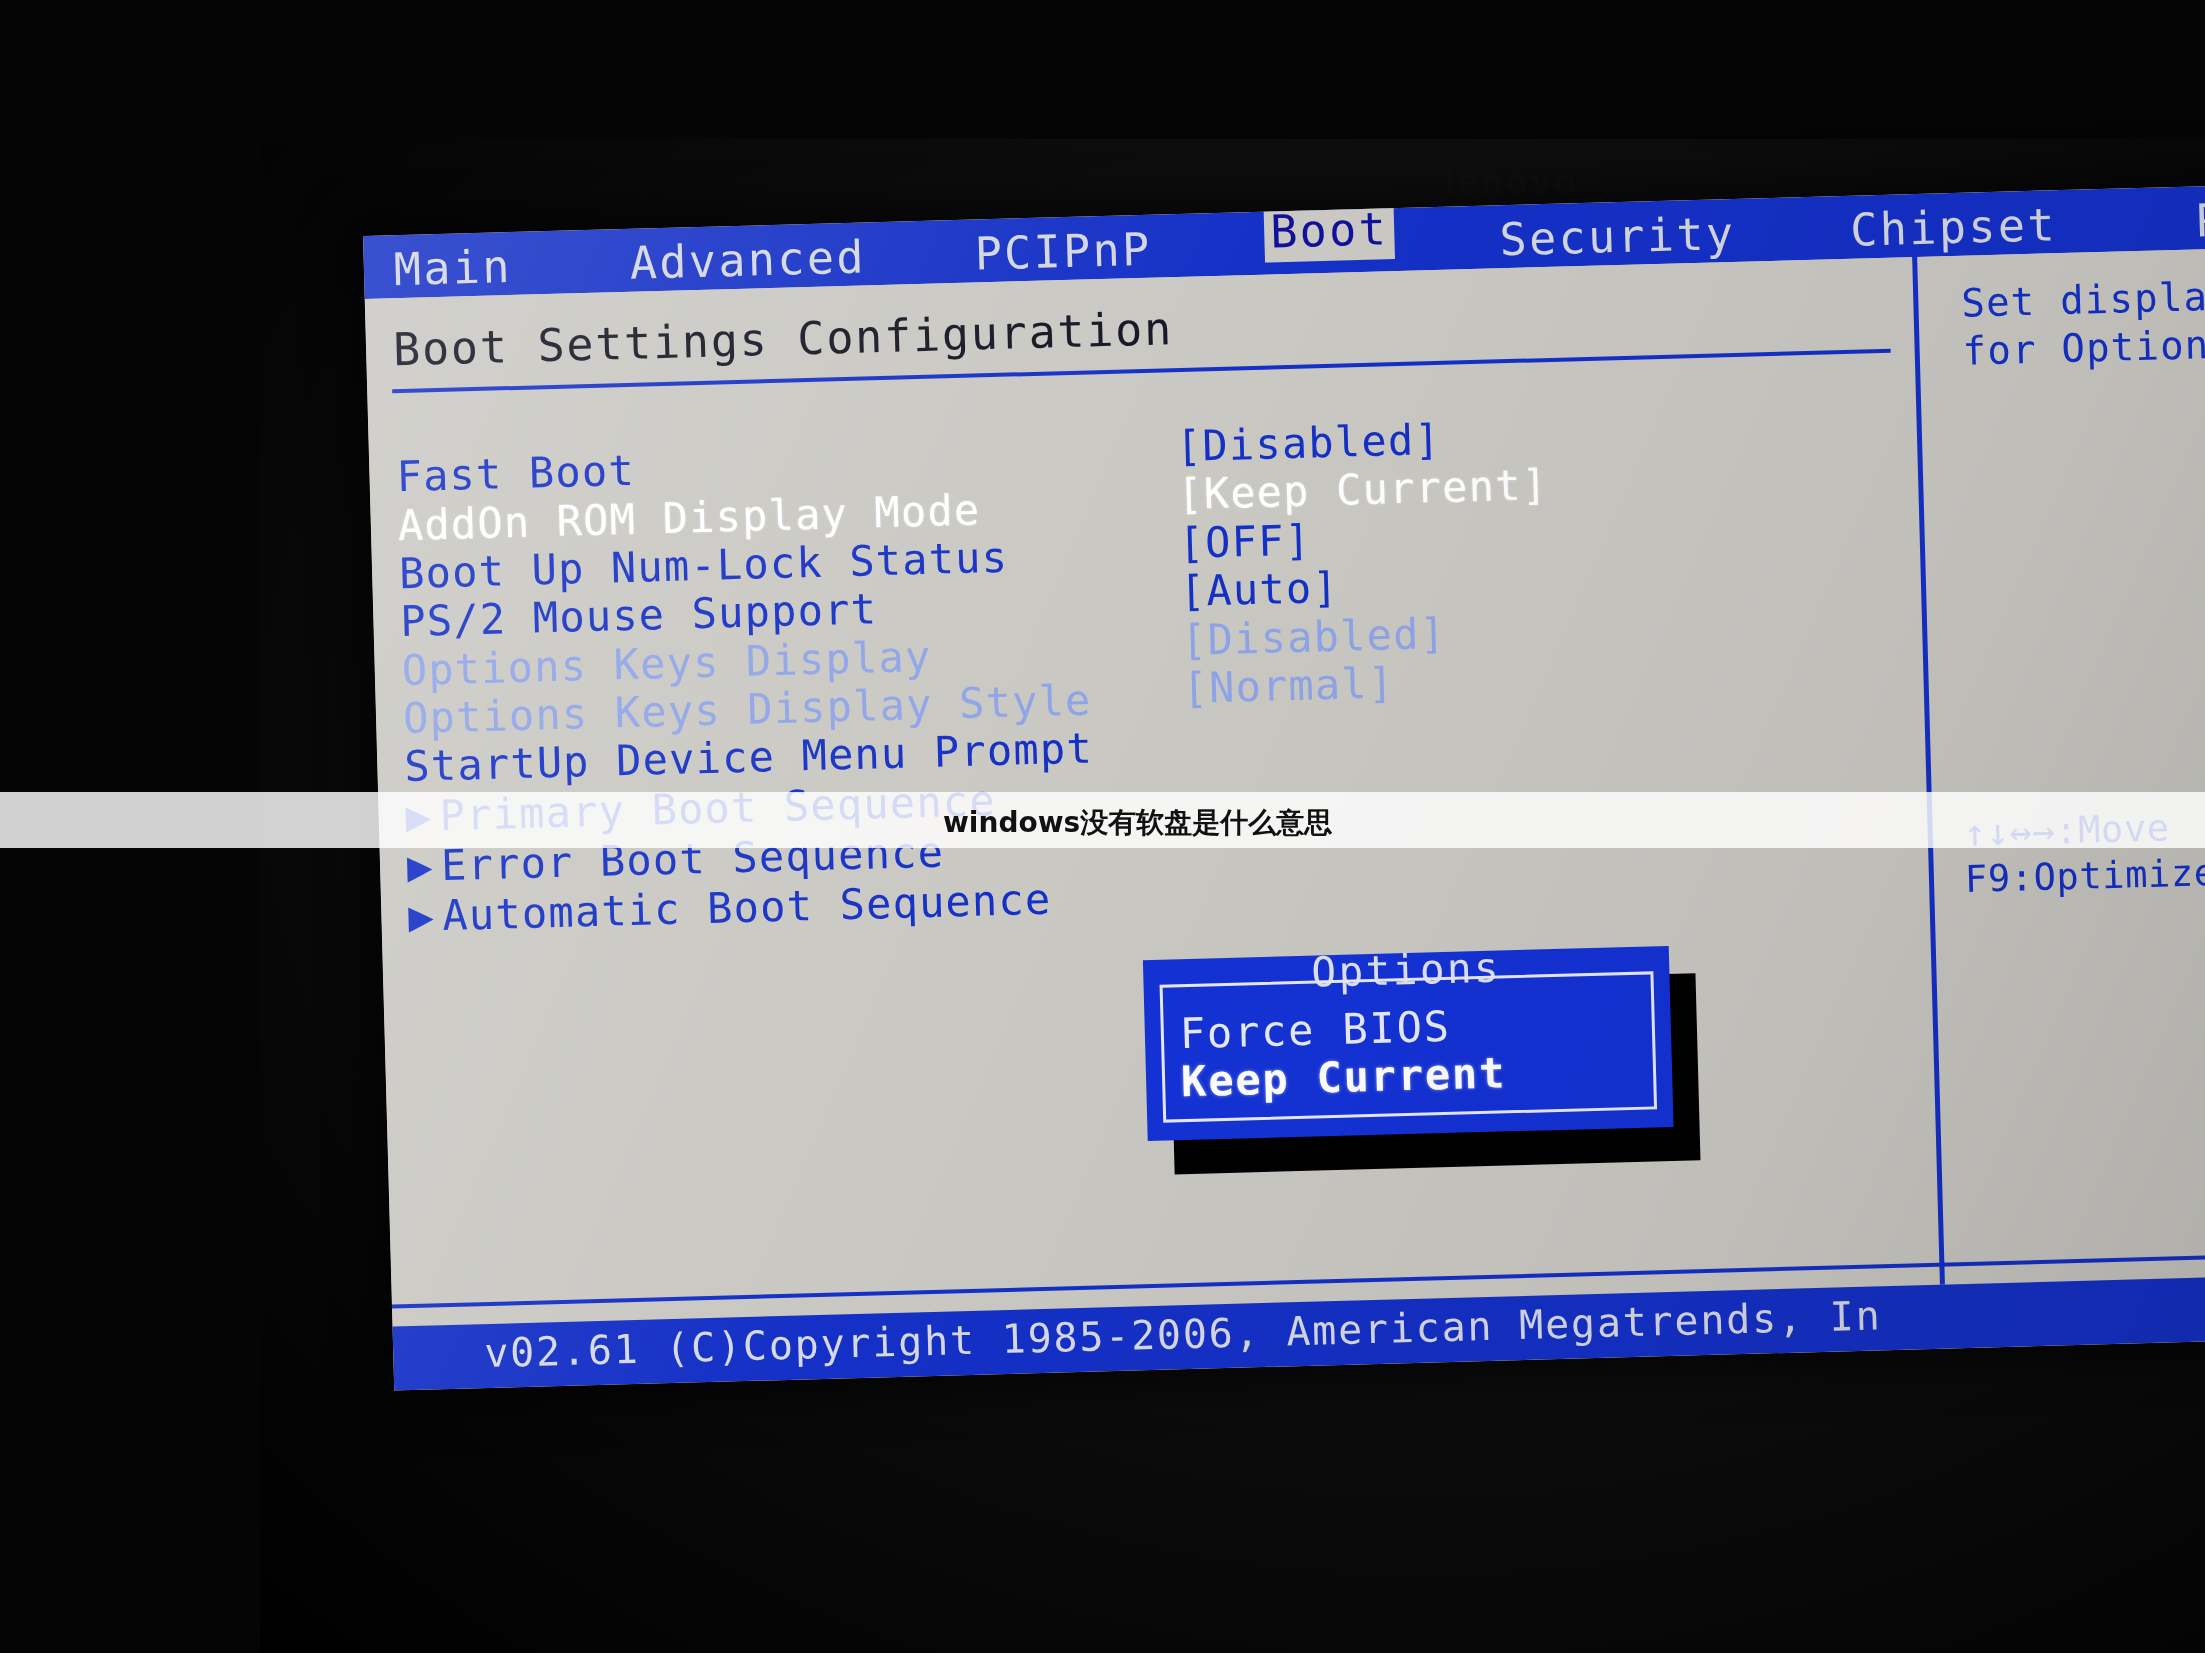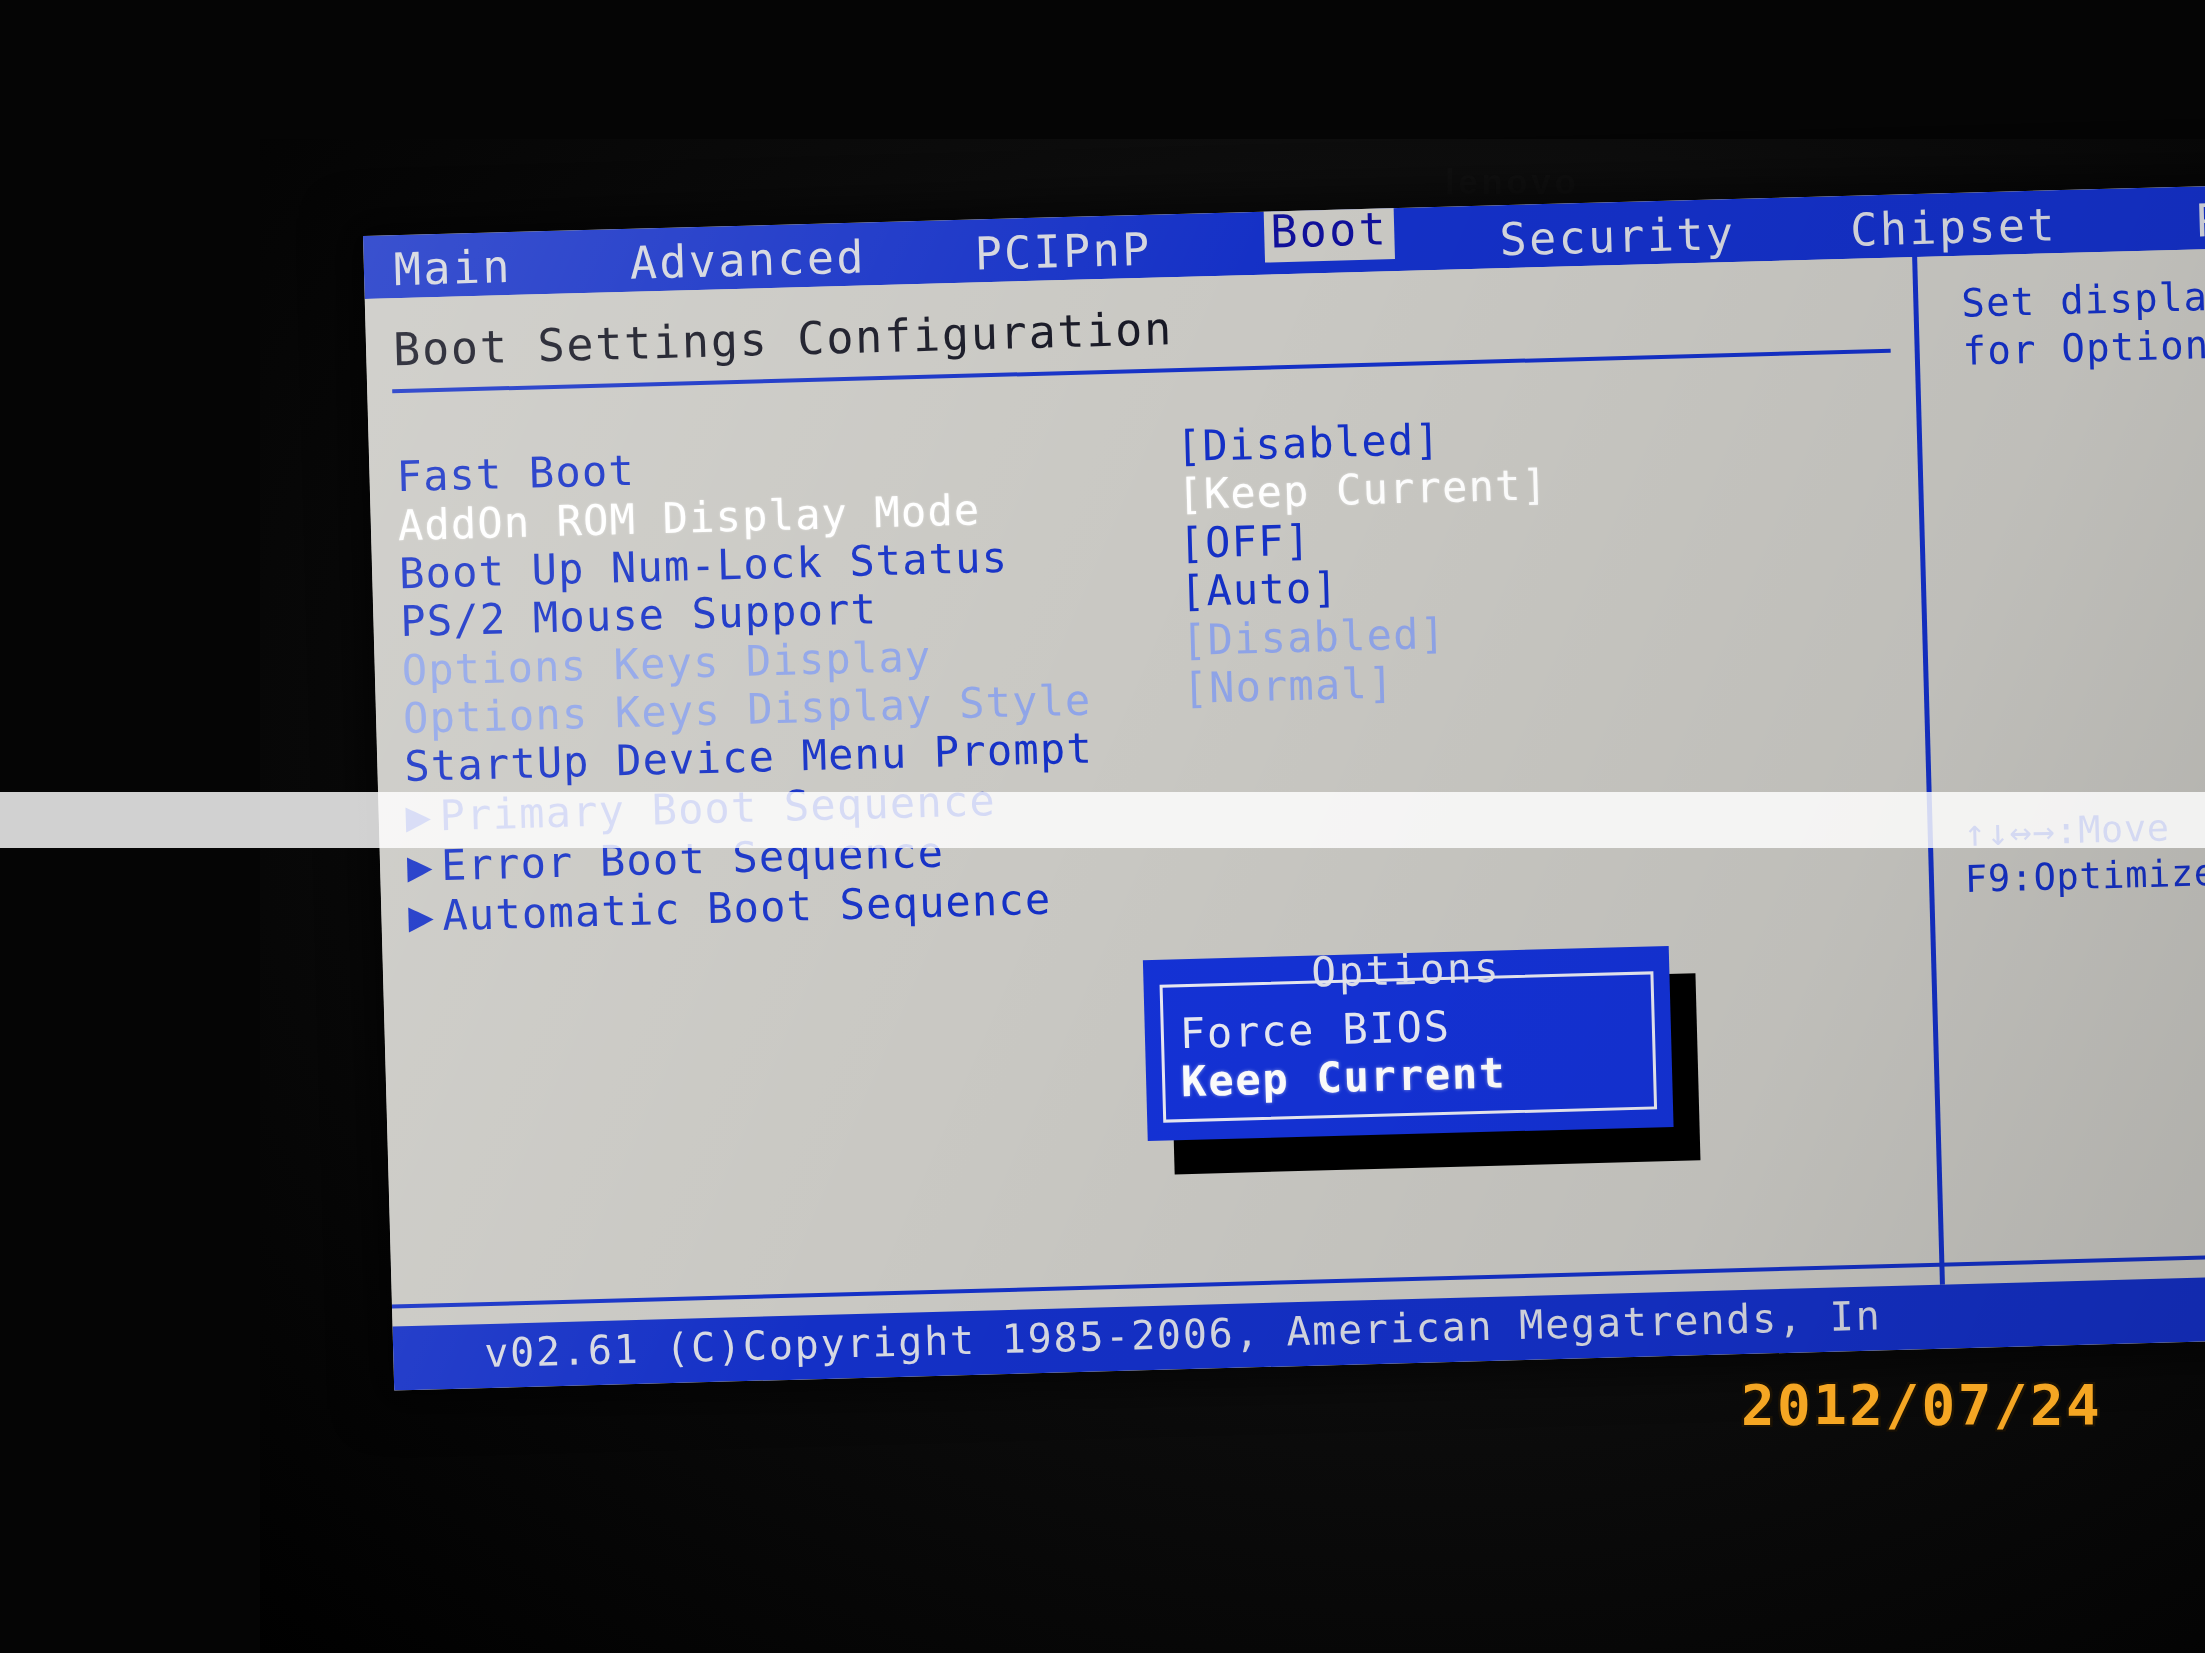--- a/index.html
+++ b/index.html
@@ -166,16 +166,16 @@
       <div id="footer-rule"></div>
       <div id="footer">
         <div id="footer-text">v02.61 (C)Copyright 1985-2006, American Megatrends, In</div>
       </div>
 
       <div id="sheen"></div>
     </div>
   </div>
 
   <div id="watermark"></div>
-  <div id="datestamp">2012/07/24</div>
+  <div id="watermark-text">windows没有软盘是什么意思</div>
 
 </div>
 
 
 </body></html>

